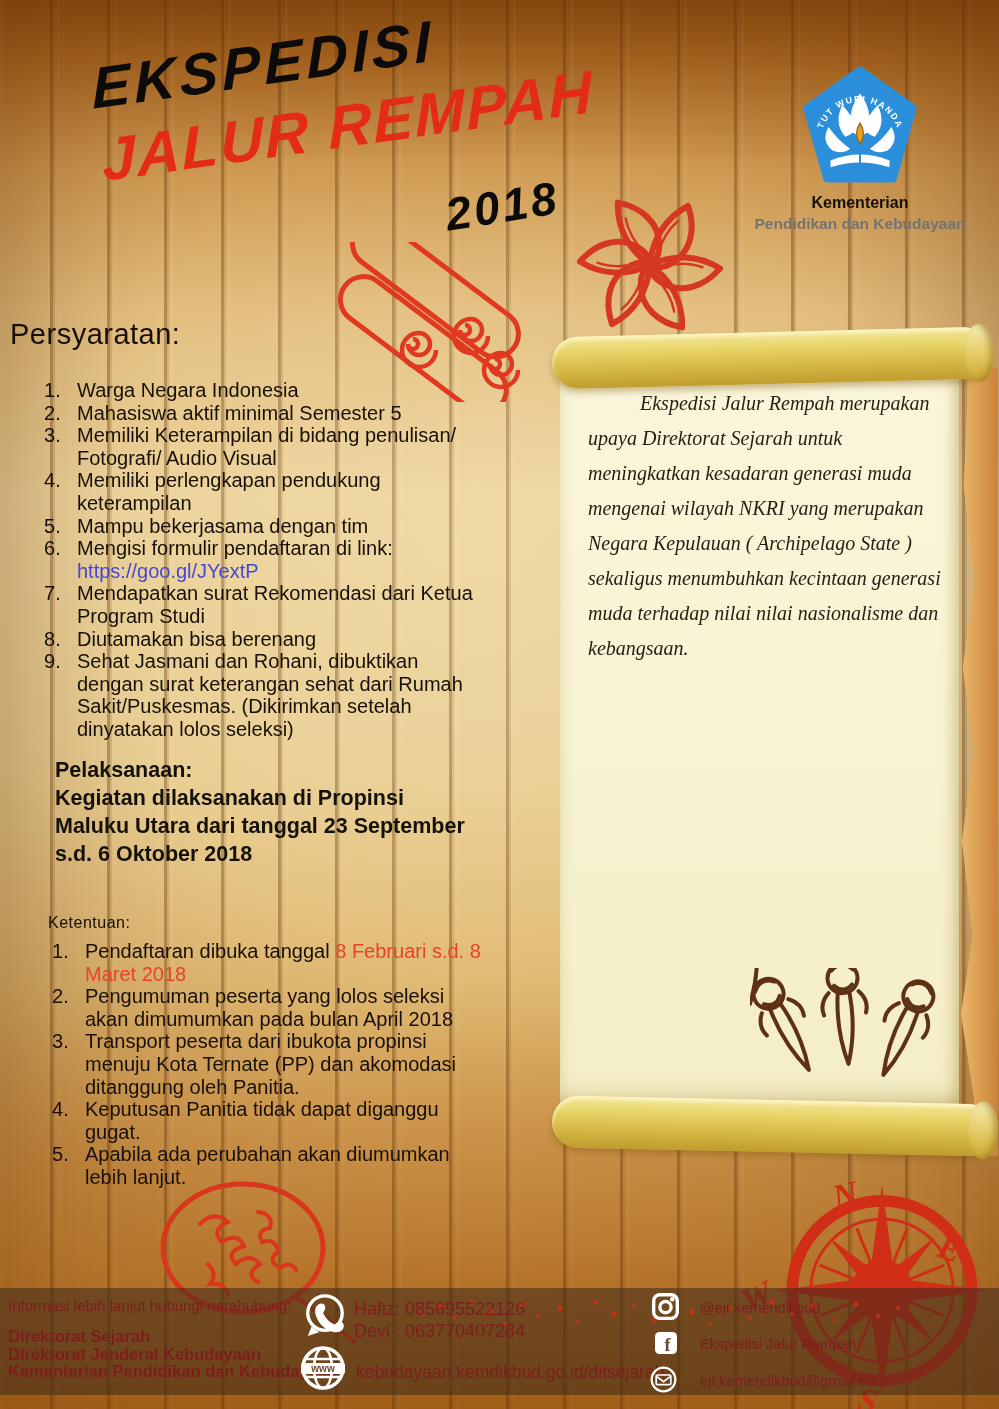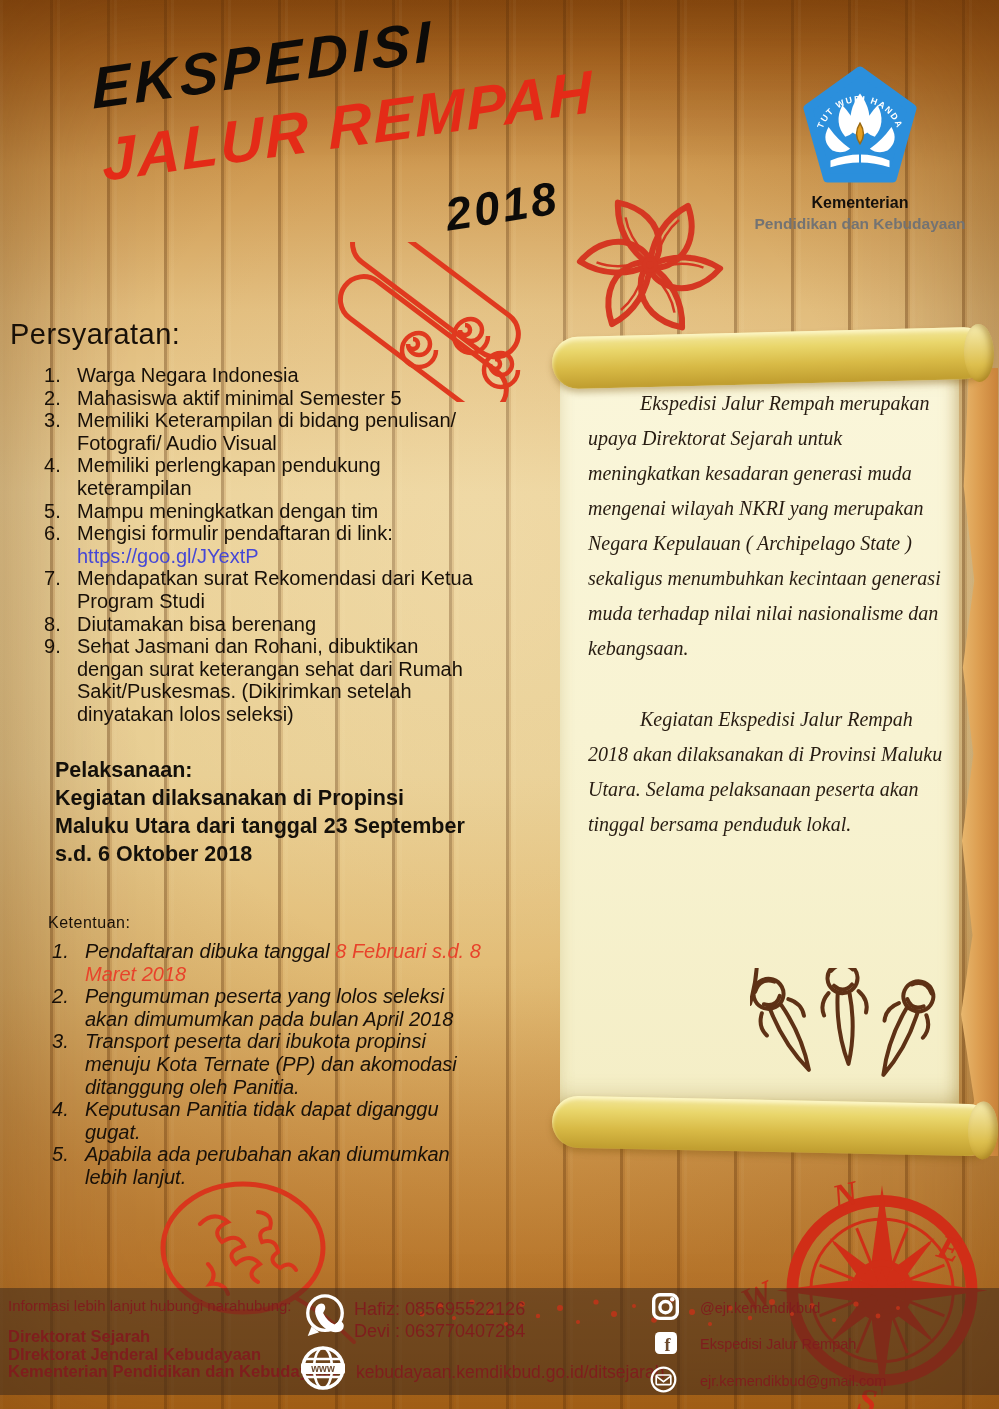--- a/index.html
+++ b/index.html
@@ -32,27 +32,27 @@
   .logo-line1{font-weight:bold;font-size:16px;color:#14100c;margin-top:6px;}
   .logo-line2{font-weight:bold;font-size:15.5px;color:#737373;margin-top:3px;}
 
   
   .h-black{font-size:29px;color:#181008;letter-spacing:.5px;}
   .persy-h{position:absolute;left:10px;top:318px;}
   ol.plist{list-style:none;margin:0;padding:0;counter-reset:n;
     font-size:20px;line-height:22.6px;color:#181008;}
   ol.plist li{counter-increment:n;position:relative;padding-left:37px;}
   ol.plist li::before{content:counter(n) ".";position:absolute;left:4px;}
-  .persy-list{position:absolute;left:40px;top:364px;width:438px;}
+  .persy-list{position:absolute;left:40px;top:379px;width:438px;}
   .link{color:#4547d6;text-decoration:none;cursor:pointer;}
   .pelaks{position:absolute;left:55px;top:756px;width:424px;
     font-weight:bold;font-size:21.5px;line-height:28px;color:#14100a;}
   .pelaks .ph{display:block;}
   .ketent-h{position:absolute;left:48px;top:914px;}
-  .ketent-list{position:absolute;left:48px;top:940px;width:442px;font-style:italic;}
+  .ketent-list{position:absolute;left:48px;top:940px;width:442px;}
   .red-date{color:#e8432b;}
 
   
   .scroll{position:absolute;left:552px;top:328px;width:446px;height:862px;}
   .scroll-edge{position:absolute;right:0;top:40px;bottom:34px;width:44px;
     background:linear-gradient(90deg,#ecc17a,#dd9f52 55%,#c9823a);
     clip-path:polygon(34% 0,100% 0,100% 100%,22% 100%,46% 93%,16% 82%,42% 72%,18% 60%,44% 49%,20% 38%,46% 27%,22% 15%);}
   .scroll-body{position:absolute;left:8px;top:34px;width:399px;height:745px;
     background:linear-gradient(180deg,#faf6da 0%,#f8f3d2 50%,#f4eec6 100%);
     box-shadow:inset 0 20px 24px -14px rgba(150,118,32,.55),
@@ -204,21 +204,21 @@
   <div class="logo-line1">Kementerian</div>
   <div class="logo-line2">Pendidikan dan Kebudayaan</div>
 </div>
 
 <div class="h-black persy-h">Persyaratan:</div>
 <ol class="plist persy-list">
   <li><span>Warga Negara Indonesia</span></li>
   <li><span>Mahasiswa aktif minimal Semester 5</span></li>
   <li><span>Memiliki Keterampilan di bidang penulisan/ Fotografi/ Audio Visual</span></li>
   <li><span>Memiliki perlengkapan pendukung keterampilan</span></li>
-  <li><span>Mampu meningkatkan dengan tim</span></li>
+  <li><span>Mampu bekerjasama dengan tim</span></li>
   <li>
     <span>Mengisi formulir pendaftaran di link:</span><br>
     <a class="link">https://goo.gl/JYextP</a>
   </li>
   <li><span>Mendapatkan surat Rekomendasi dari Ketua Program Studi</span></li>
   <li><span>Diutamakan bisa berenang</span></li>
   <li><span>Sehat Jasmani dan Rohani, dibuktikan dengan surat keterangan sehat dari Rumah Sakit/Puskesmas. (Dikirimkan setelah dinyatakan lolos seleksi)</span></li>
 </ol>
 
 <div class="pelaks">
@@ -237,21 +237,20 @@
   <li><span>Apabila ada perubahan akan diumumkan lebih lanjut.</span></li>
 </ol>
 
 <div class="scroll">
   <div class="scroll-edge"></div>
   <div class="scroll-body"></div>
   <div class="scroll-roll roll-top"></div>
   <div class="scroll-roll roll-bottom"></div>
   <div class="scroll-text">
     <p>Ekspedisi Jalur Rempah merupakan upaya Direktorat Sejarah untuk meningkatkan kesadaran generasi muda mengenai wilayah NKRI yang merupakan Negara Kepulauan ( Archipelago State ) sekaligus menumbuhkan kecintaan generasi muda terhadap nilai nilai nasionalisme dan kebangsaan.</p>
-    <p>Kegiatan Ekspedisi Jalur Rempah 2018 akan dilaksanakan di Provinsi Maluku Utara. Selama pelaksanaan peserta akan tinggal bersama penduduk lokal.</p>
   </div>
   <svg class="cloves" width="190" height="145" viewBox="0 0 190 145">
     <g fill="none" stroke="#5e3115" stroke-width="4" stroke-linecap="round" stroke-linejoin="round">
       <g id="clove">
         <circle cx="0" cy="-50" r="15"></circle>
         <path d="M-11,-58 q11,-11 22,0 M-9,-43 q9,9 18,0"></path>
         <path d="M-15,-36 q-10,10 -6,22"></path>
         <path d="M15,-36 q10,10 6,22"></path>
         <path d="M-6,-34 C-9,-8 -6,16 0,36 C6,16 9,-8 6,-34"></path>
       </g>

